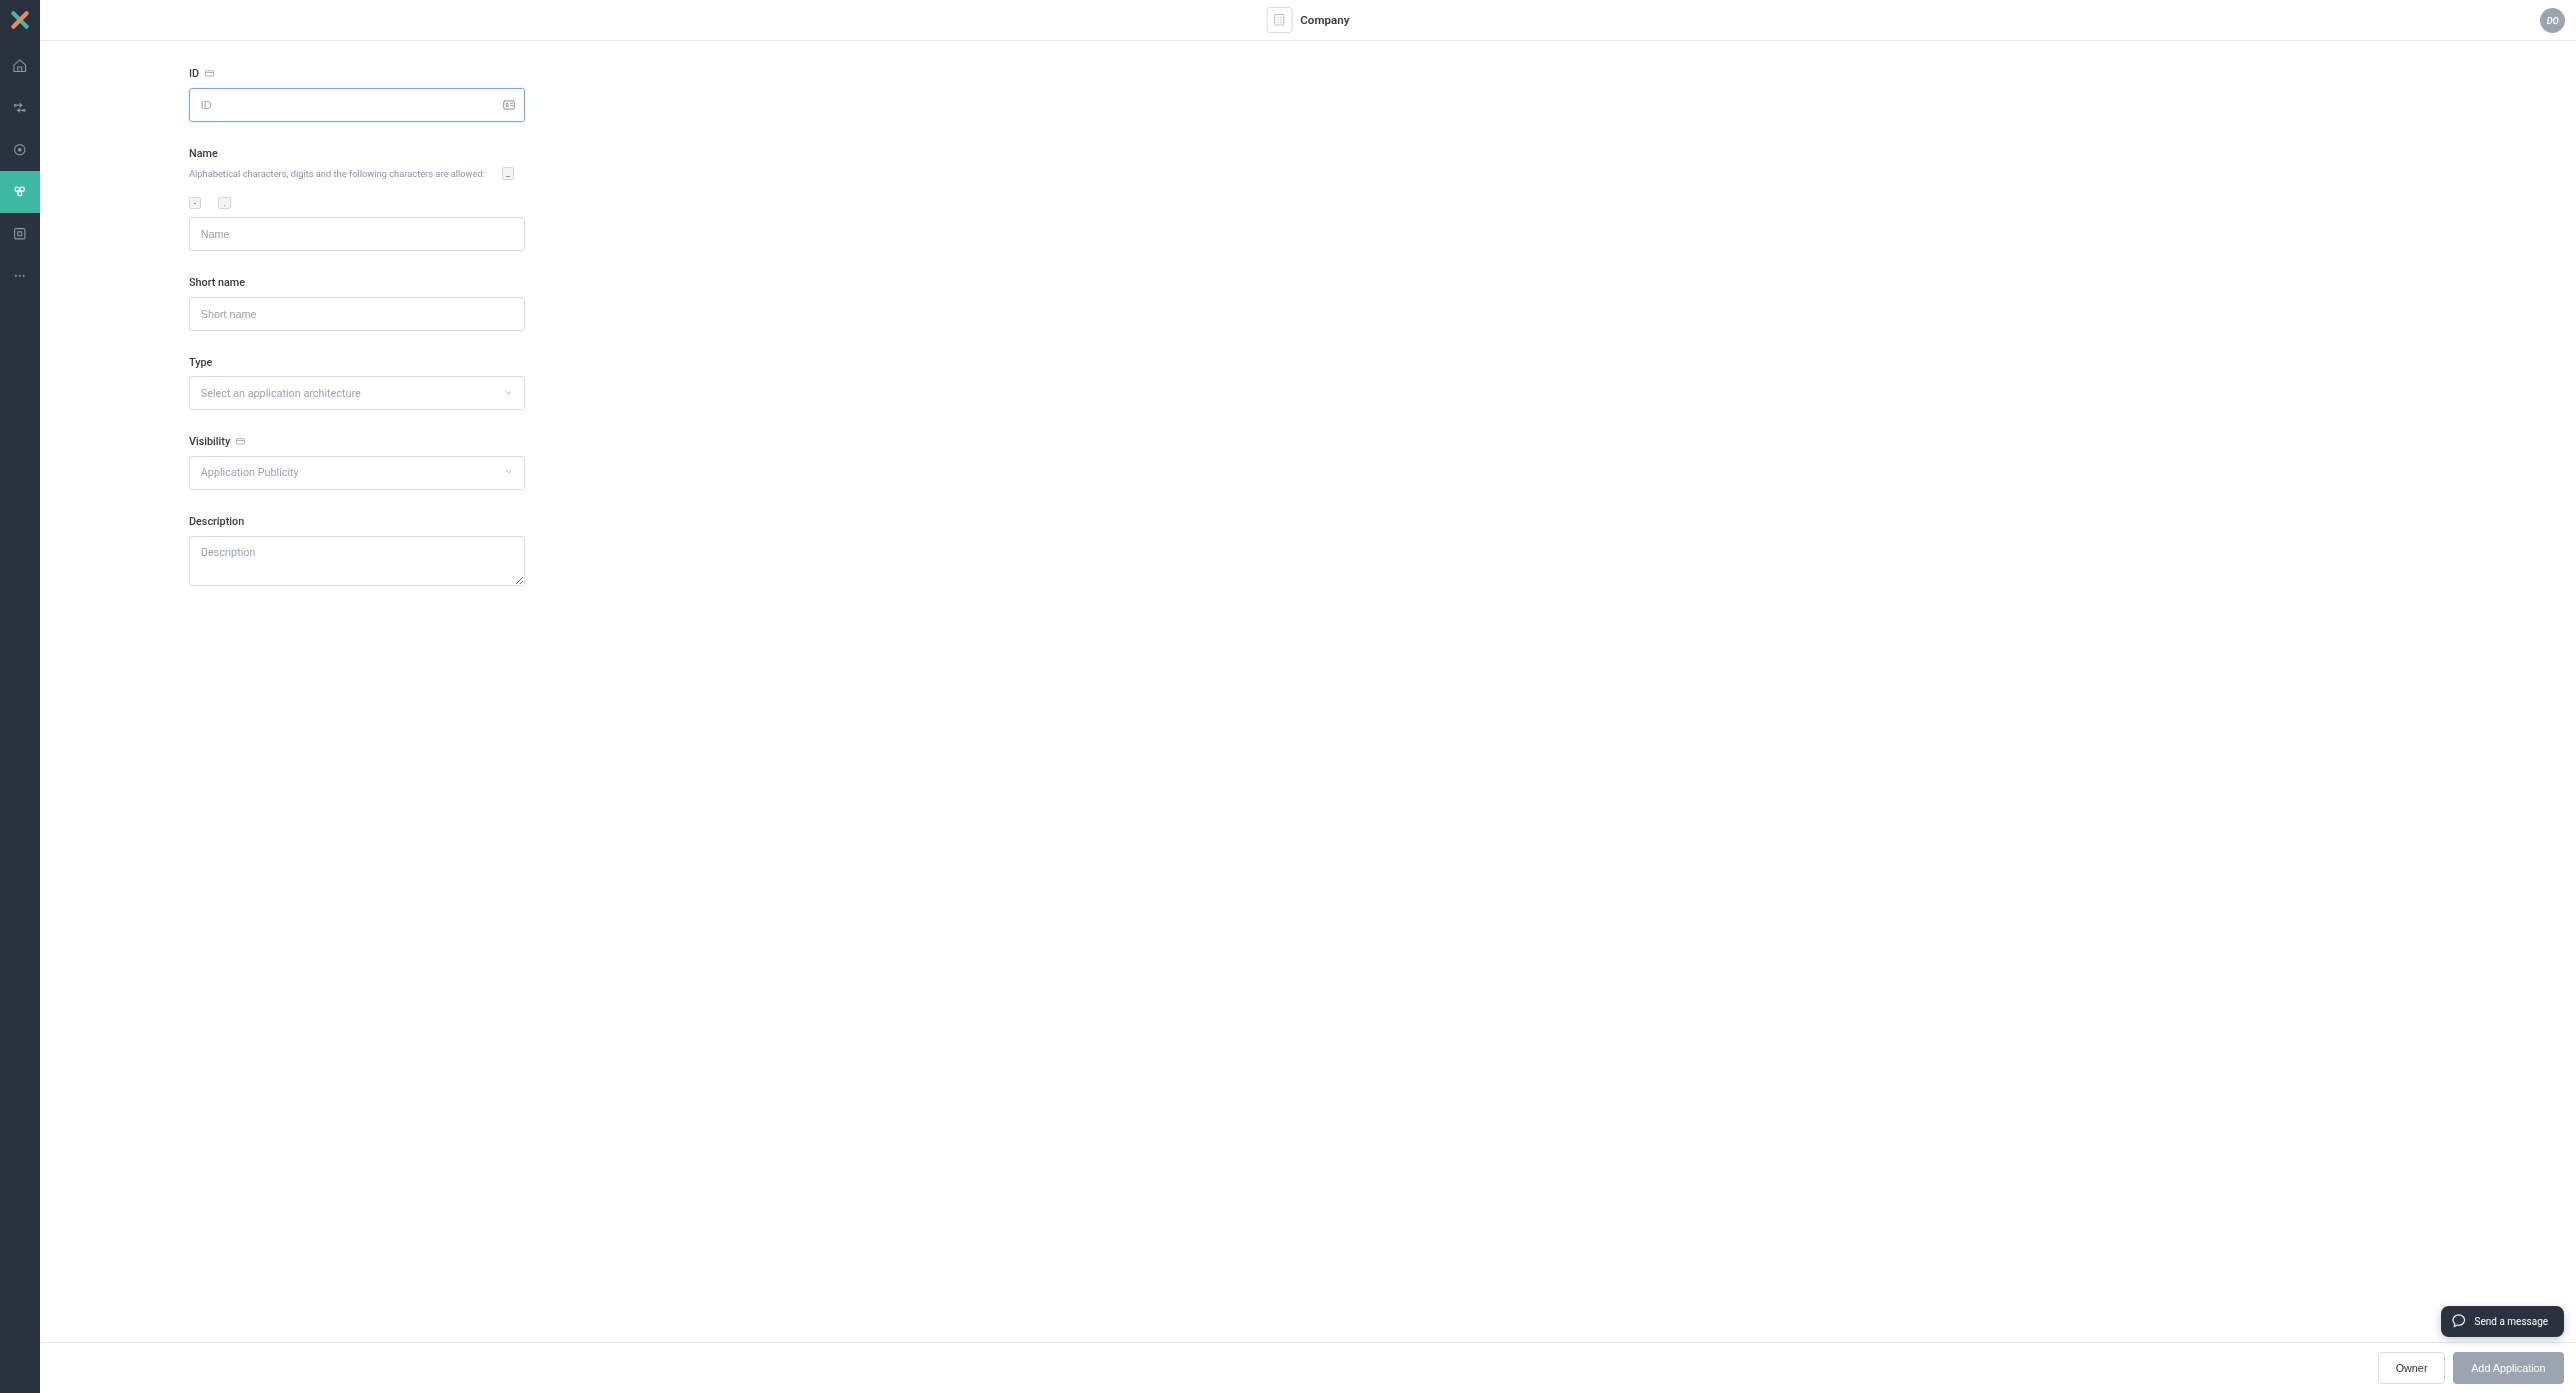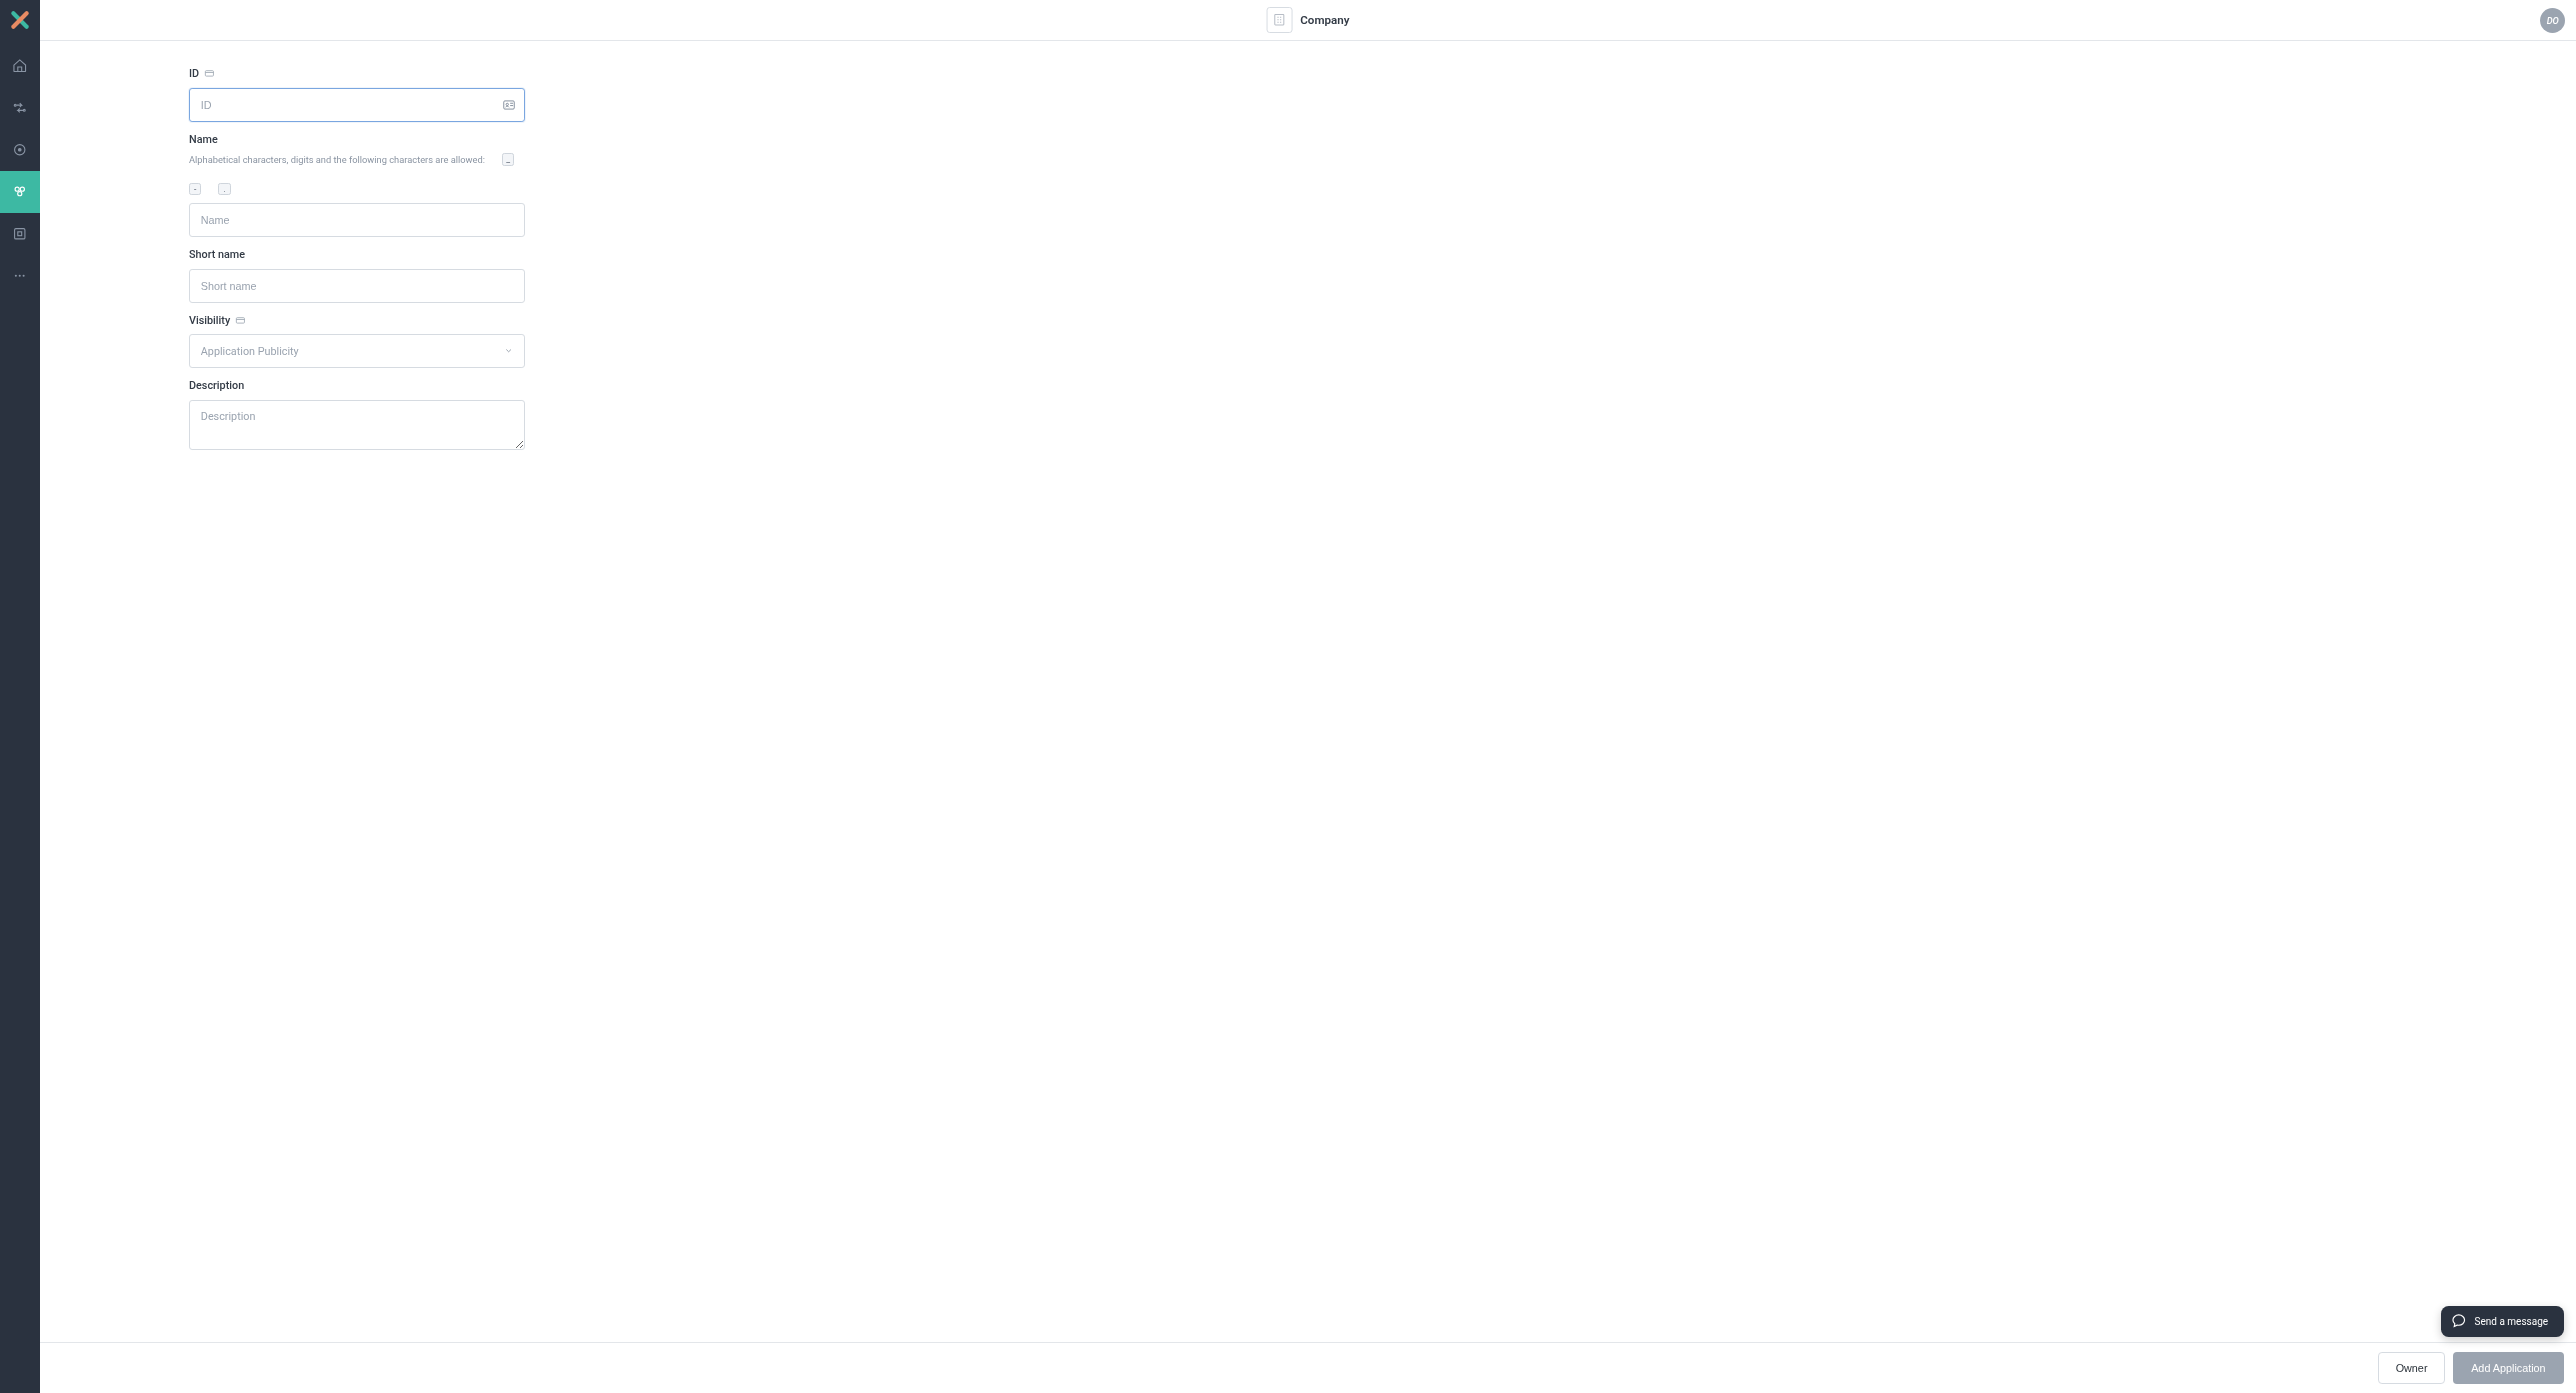--- a/index.html
+++ b/index.html
@@ -86,21 +86,21 @@
   
   .content {
     flex: 1;
     overflow-y: auto;
     padding: 26px 0 15.5px 0;
   }
   .form {
     margin-left: 149px;
     width: 336px;
   }
-  .field { margin-bottom: 11px; }
+  .field { margin-bottom: 25px; }
   .field-label {
     font-size: 10.8px;
     font-weight: 500;
     color: #333b46;
     display: flex;
     align-items: center;
     gap: 4.6px;
     margin-bottom: 7.7px;
   }
   .label-icon { color: #9aa3af; display: inline-flex; }
@@ -307,20 +307,33 @@
       </div>
 
       <div class="field">
         <div class="field-label">
           <span>Short name</span>
         </div>
         <input class="input" placeholder="Short name" style="">
       </div>
 
 
+      <div class="field">
+        <div class="field-label">
+          <span>Type</span>
+        </div>
+        <div class="select">
+          <span class="select-placeholder">Select an application architecture</span>
+          <span class="chevron">
+            <svg viewBox="0 0 24 24" width="9.3" height="9.3" fill="none" stroke="currentColor" stroke-width="2">
+                <path d="M6 9l6 6 6-6"></path>
+              </svg>
+          </span>
+        </div>
+      </div>
 
       <div class="field">
         <div class="field-label">
           <span>Visibility</span>
           <span class="label-icon">
             <svg viewBox="0 0 24 24" width="10.8" height="10.8" fill="none" stroke="currentColor" stroke-width="1.8">
                 <rect x="3" y="6" width="18" height="12" rx="2"></rect>
                 <path d="M3 10h18"></path>
               </svg>
           </span>

